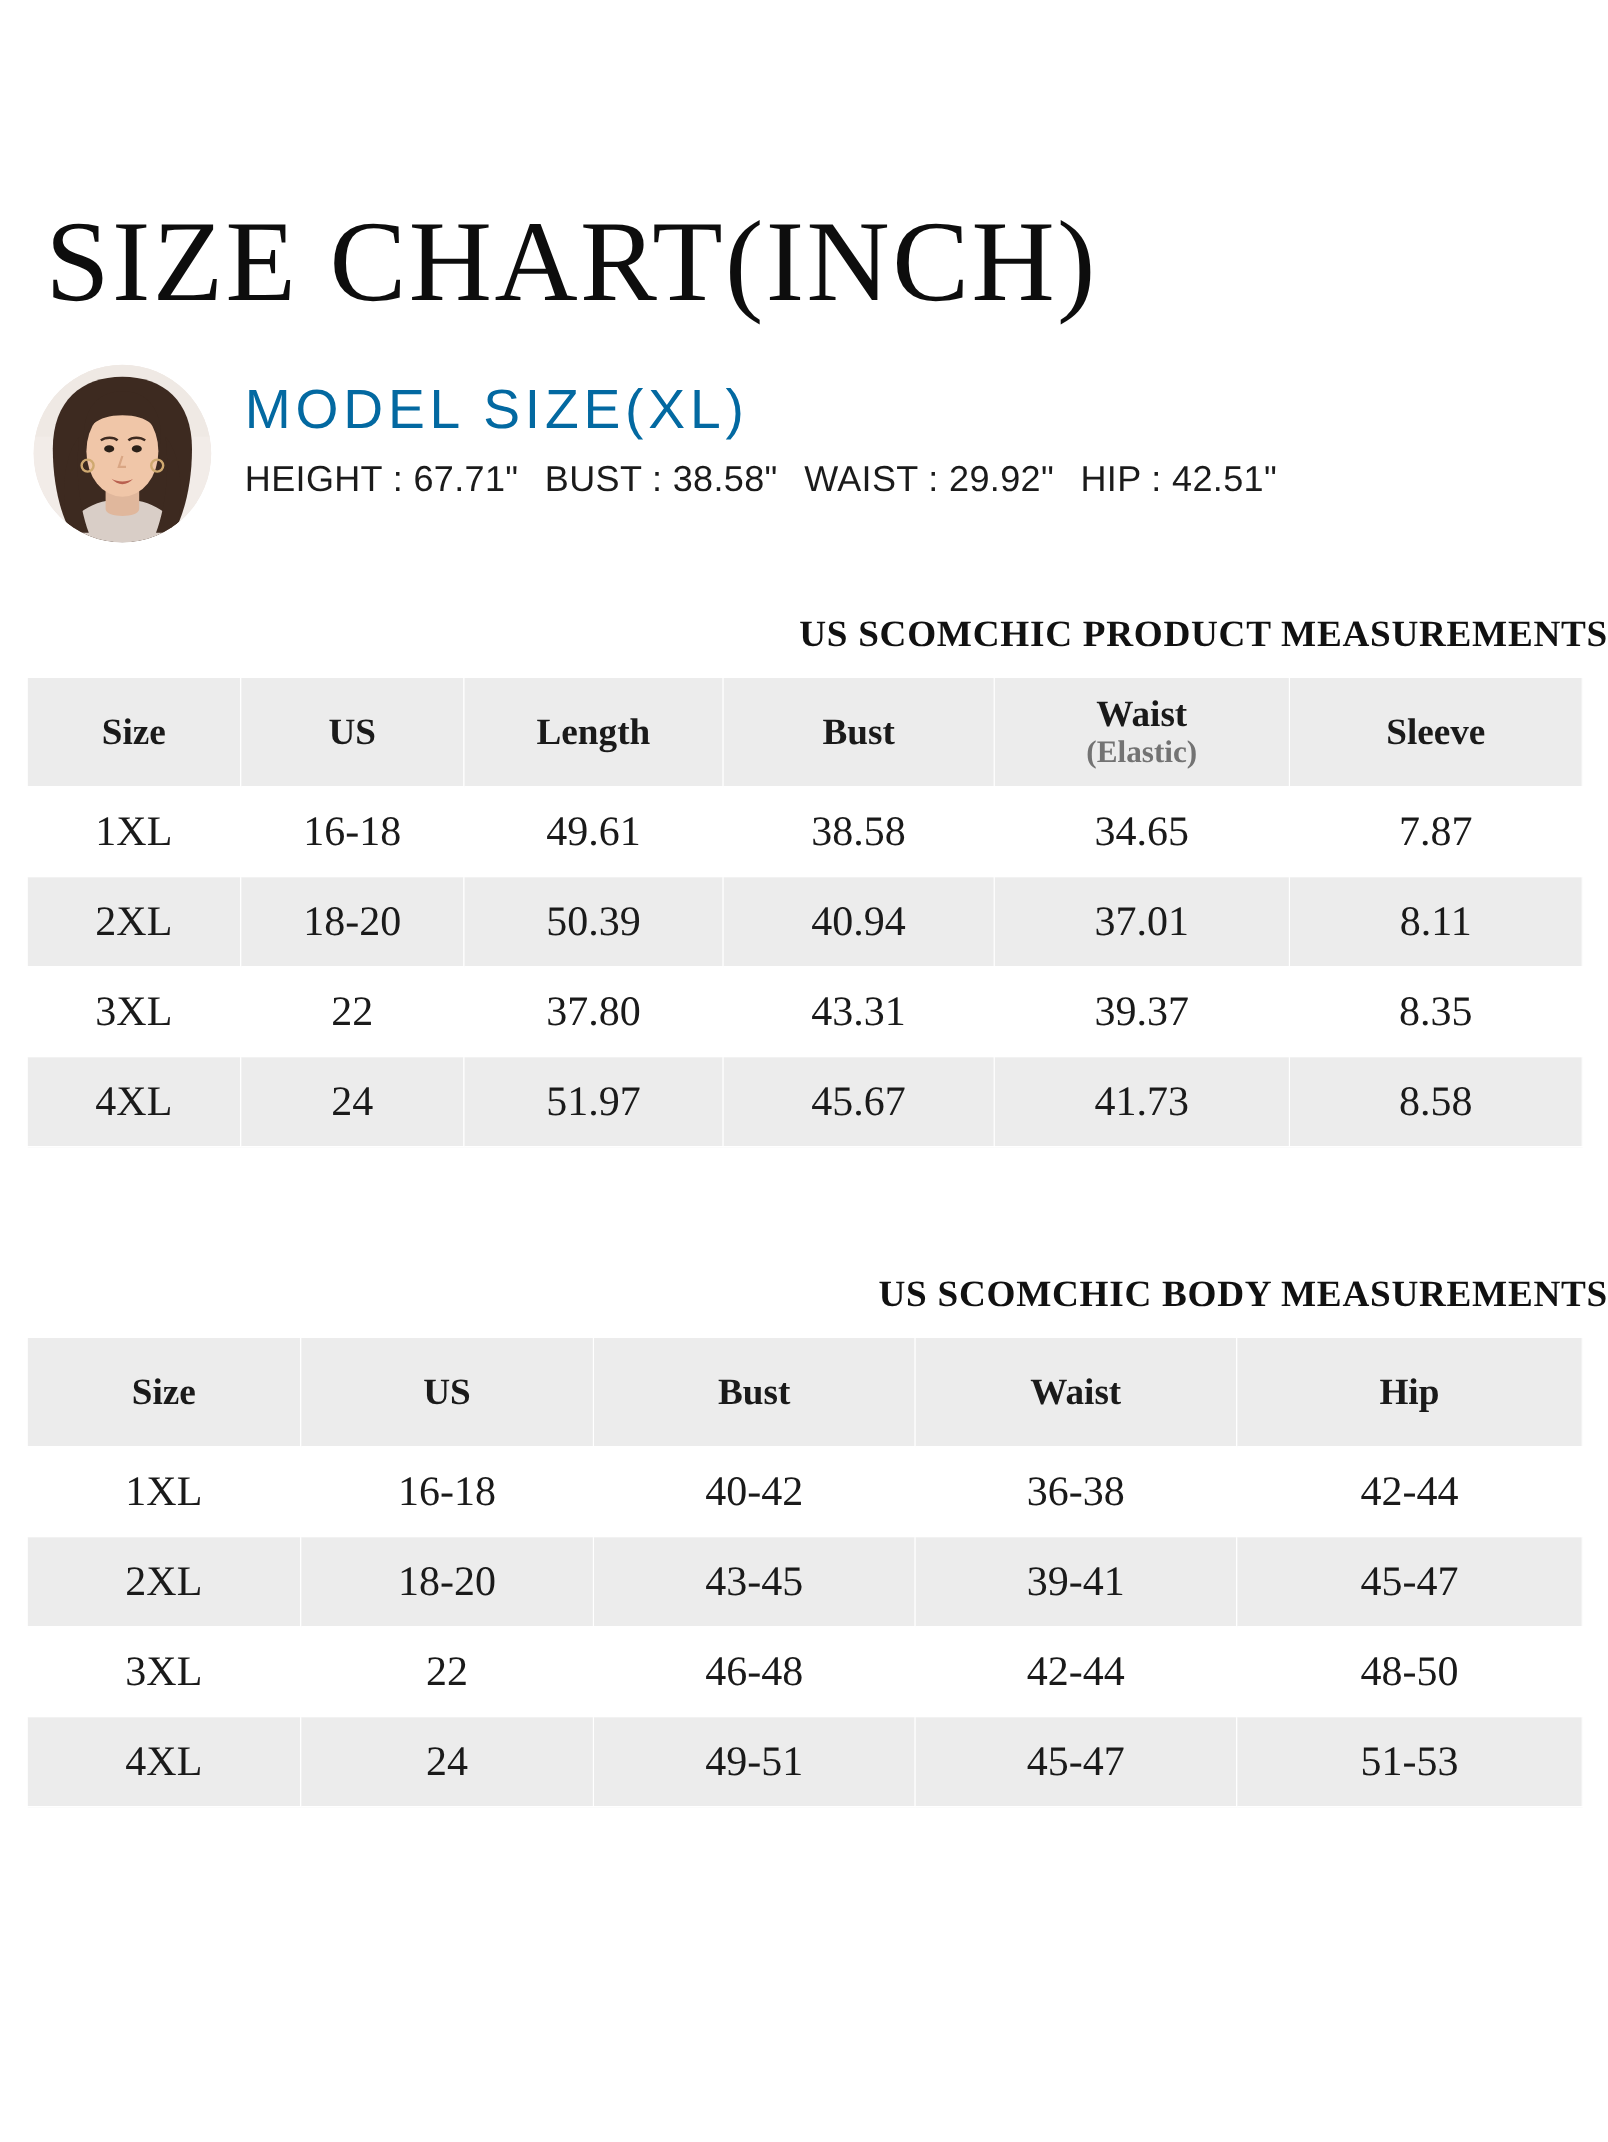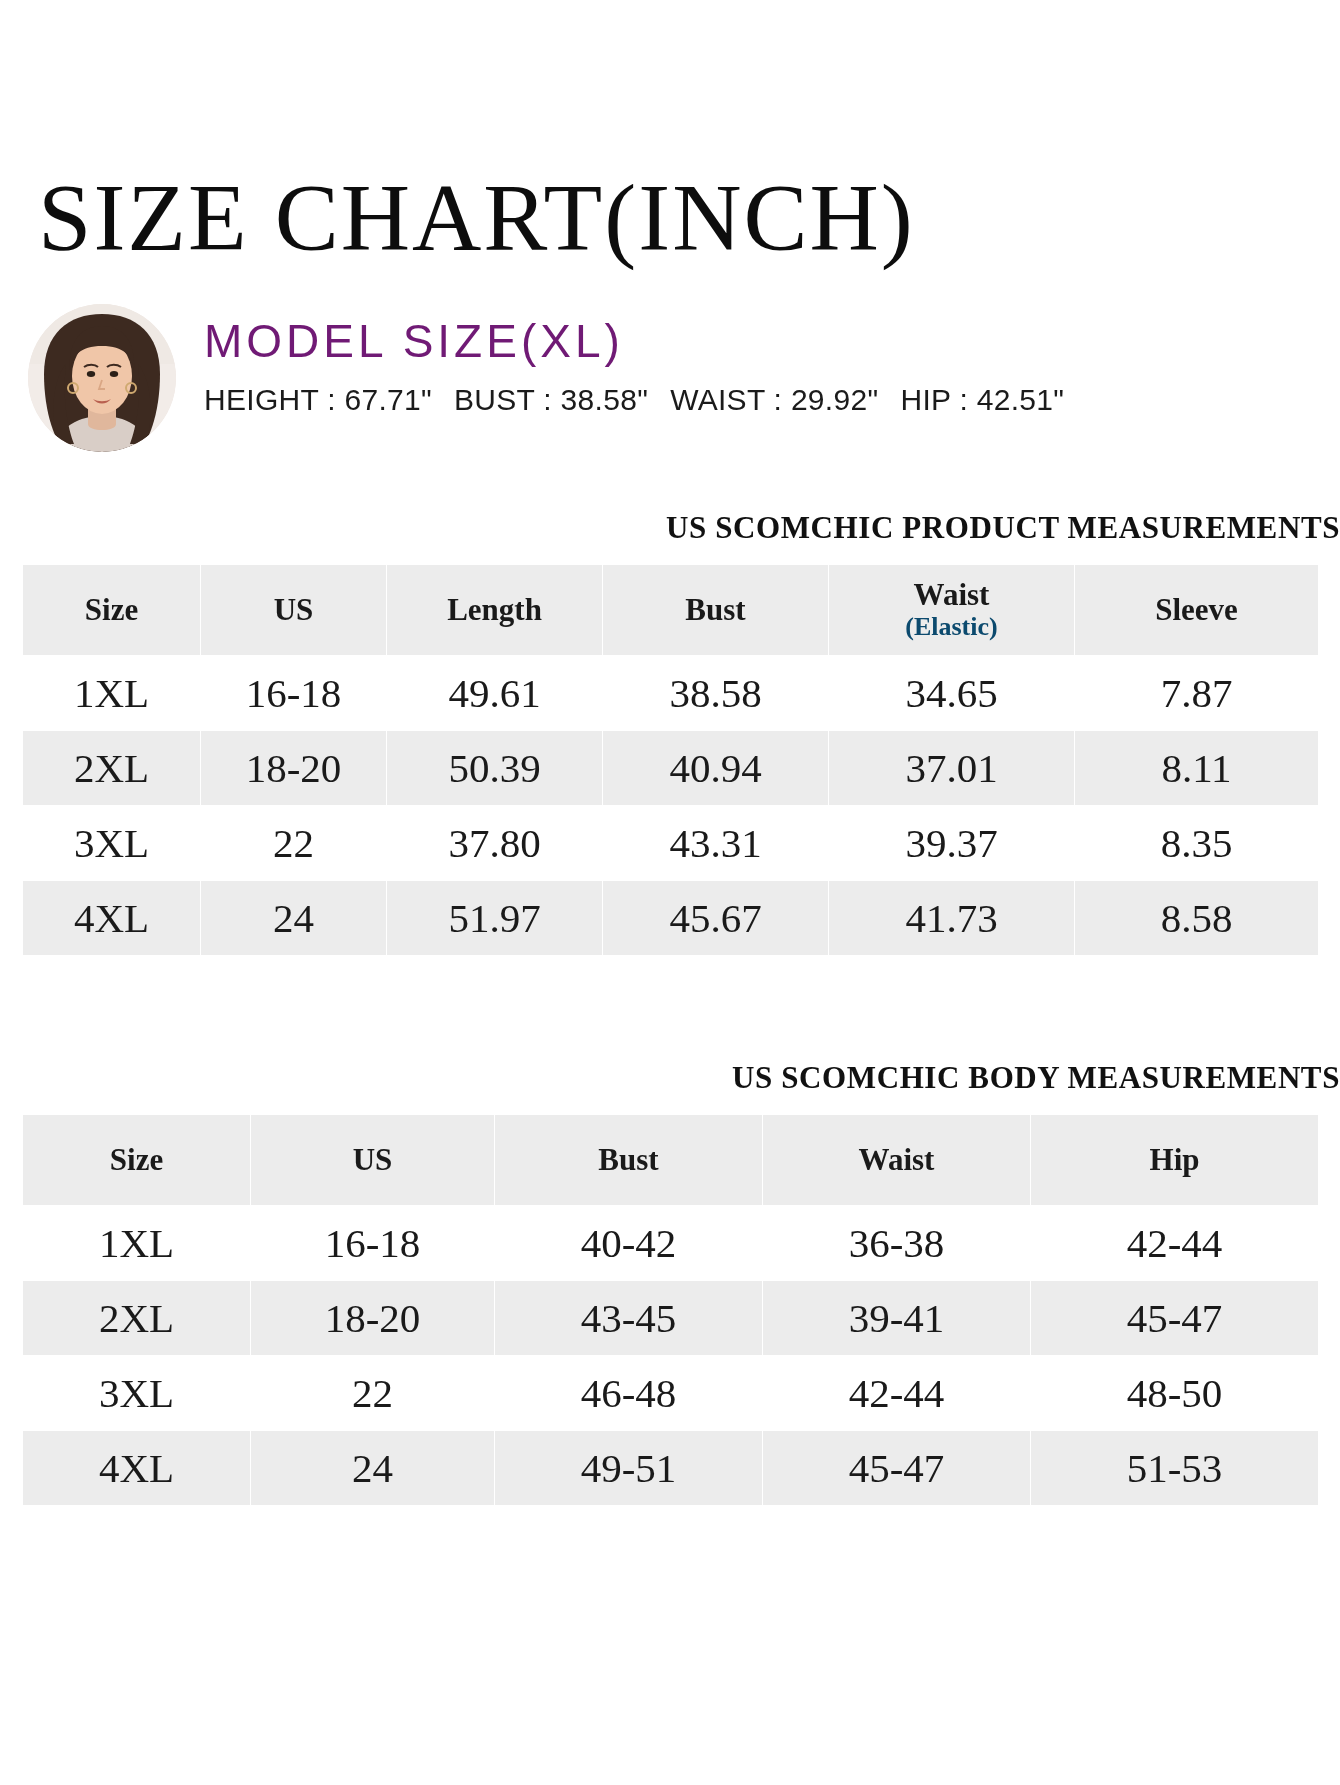--- a/index.html
+++ b/index.html
@@ -48,21 +48,21 @@
   }
   .avatar svg { display: block; width: 148px; height: 148px; }
   .model-text {
     padding-left: 28px;
     padding-top: 12px;
   }
   .model-size {
     font-family: "Liberation Sans", sans-serif;
     font-size: 46px;
     letter-spacing: 4px;
-    color: #701a75;
+    color: #0369a1;
     font-weight: 400;
     line-height: 1.1;
   }
   .model-meas {
     font-family: "Liberation Sans", sans-serif;
     font-size: 30px;
     letter-spacing: 0.3px;
     color: #1b1b1b;
     margin-top: 16px;
     white-space: nowrap;
@@ -94,29 +94,29 @@
   }
   table.size-table thead th {
     background: #ececec;
     font-size: 31px;
     height: 82px;
     padding: 4px 0;
     line-height: 1.12;
     font-weight: bold;
   }
   table.size-table tbody td {
-    font-size: 41px;
+    font-size: 35px;
     height: 74px;
     padding: 0;
   }
   table.size-table tbody tr:nth-child(odd) td { background: #ffffff; }
   table.size-table tbody tr:nth-child(even) td { background: #ececec; }
   .elastic {
     display: block;
-    color: #0c4a6e;
+    color: #737373;
     font-size: 26px;
     line-height: 1.15;
   }
   .wh-label { display:block; line-height: 1.1; }
   
   .t1 col.c1 { width: 178px; }
   .t1 col.c2 { width: 186px; }
   .t1 col.c3 { width: 216px; }
   .t1 col.c4 { width: 226px; }
   .t1 col.c5 { width: 246px; }

